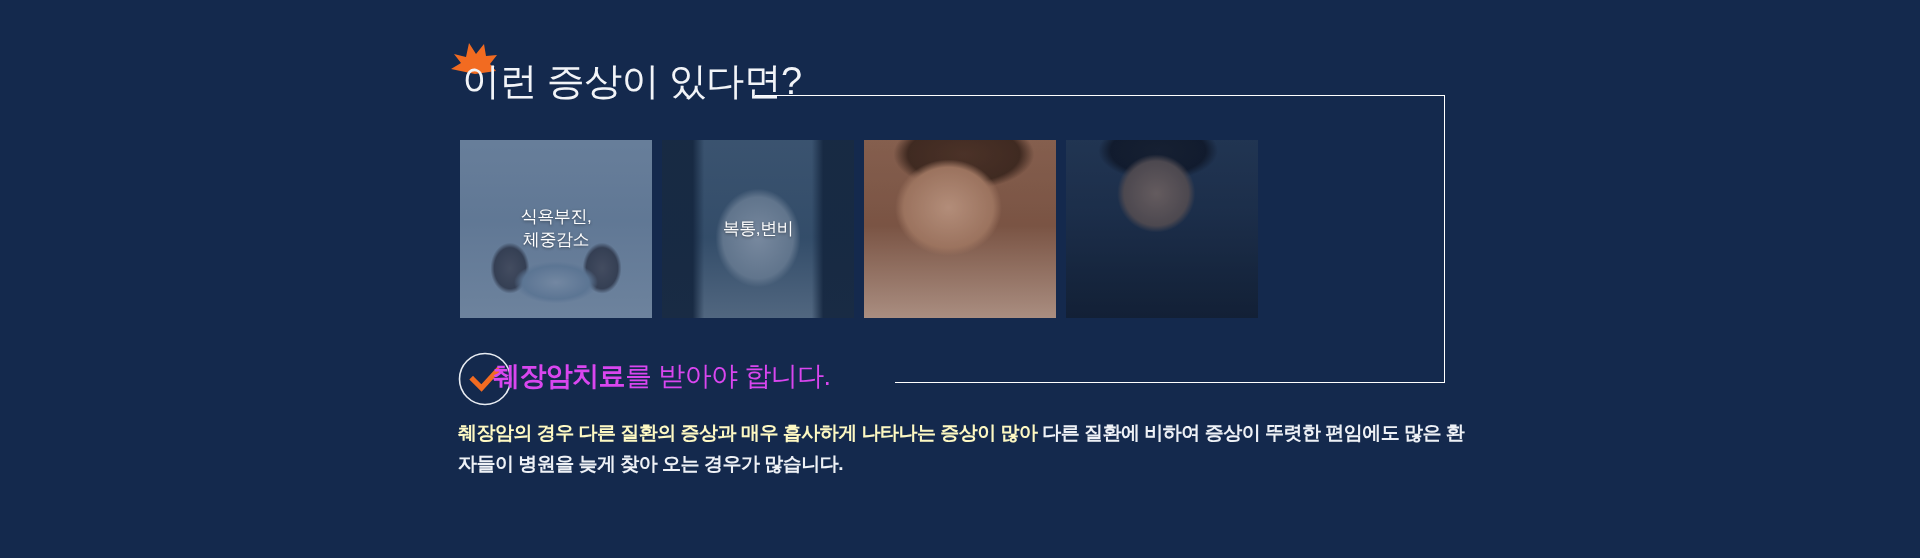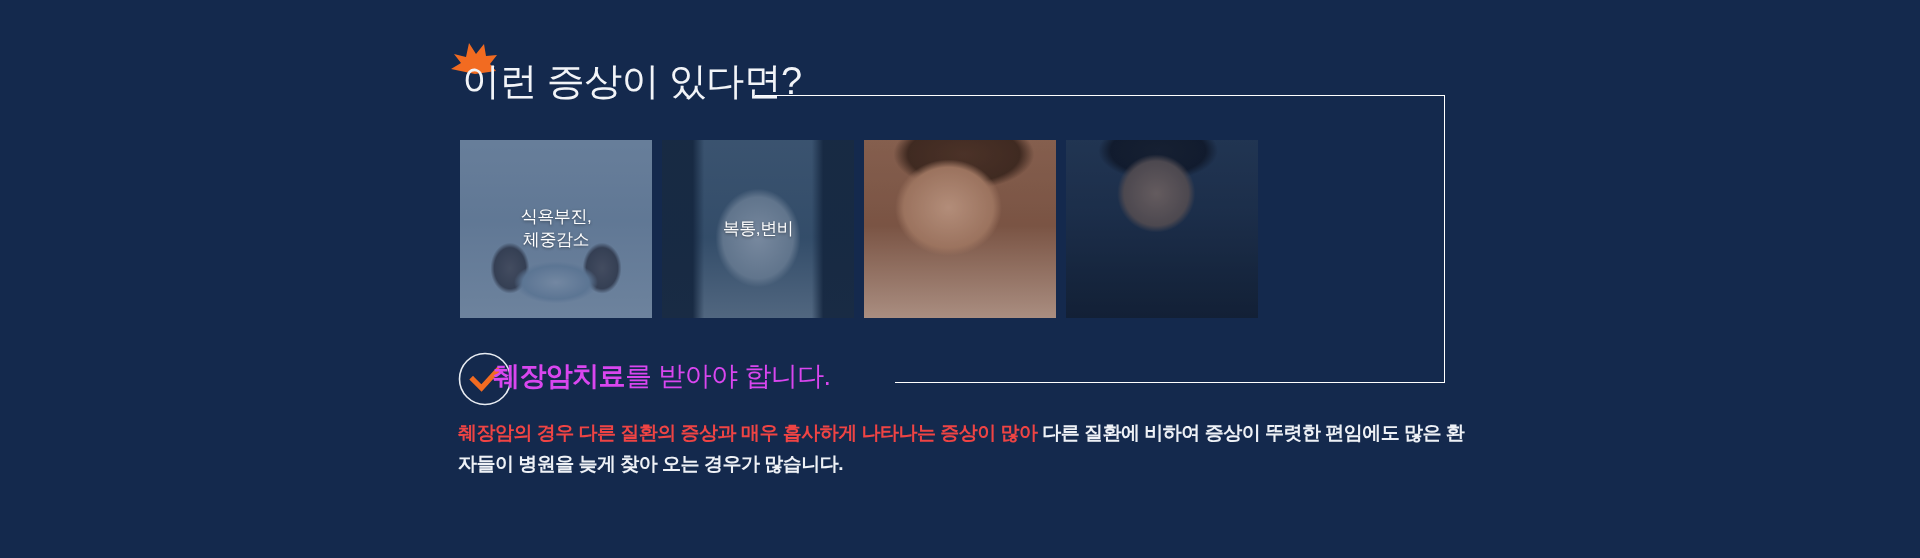--- a/index.html
+++ b/index.html
@@ -185,21 +185,21 @@
     left: 458px;
     top: 418px;
     width: 1010px;
     font-size: 19px;
     line-height: 1.62;
     color: #eef1f6;
     letter-spacing: -0.5px;
     font-weight: 700;
   }
   .paragraph .accent {
-    color: #ef4444;
+    color: #fef9c3;
   }
 </style>
 </head>
 <body>
 
 <div id="stage">
 
   <div class="bracket-top"></div>
   <div class="bracket-right"></div>
   <div class="bracket-bottom"></div>

